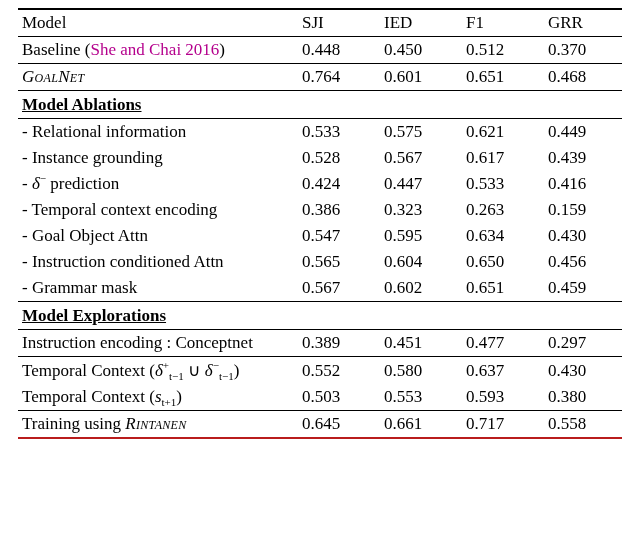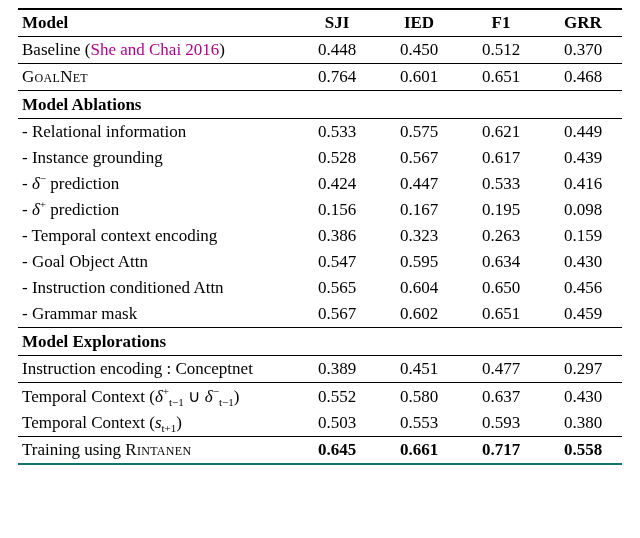--- a/index.html
+++ b/index.html
@@ -17,42 +17,43 @@
   table {
     border-collapse: collapse;
     width: 100%;
   }
   td, th {
     padding: 3px 4px;
     text-align: left;
     vertical-align: baseline;
   }
   th.metric, td.metric {
-    text-align: center;
+    text-align: left;
     width: 70px;
     padding-left: 8px;
   }
   .model-col {
     width: auto;
   }
   .hr-heavy td, .hr-heavy th {
     border-top: 2px solid #000;
   }
   .hr-thin td, .hr-thin th {
     border-top: 1px solid #000;
   }
   .hr-bottom td {
-    border-bottom: 2px solid #0f766e;
+    border-bottom: 2px solid #b91c1c;
   }
-  .bold { font-weight: bold; }
-  .smallcaps { font-variant: small-caps; letter-spacing: 0.3px; }
+  .bold { font-weight: normal; }
+  .smallcaps { font-variant: small-caps; letter-spacing: 0.3px; font-style: italic; }
   .citelink { color: #b4008c; }
   .section-row td {
     font-weight: bold;
     padding-top: 4px;
+    text-decoration: underline;
   }
   .sup { font-size: 0.65em; vertical-align: super; line-height: 0; }
   .sub { font-size: 0.65em; vertical-align: sub; line-height: 0; }
   .mathit { font-style: italic; font-family: "Times New Roman", serif; }
 </style>
 </head>
 <body>
 
 <div class="wrap">
 <table>
@@ -103,29 +104,20 @@
     <td class="metric">0.439</td>
   </tr>
   <tr>
     <td class="model-col">
       <span>- </span><span class="mathit">δ</span><span class="sup">−</span><span> prediction</span>
     </td>
     <td class="metric">0.424</td>
     <td class="metric">0.447</td>
     <td class="metric">0.533</td>
     <td class="metric">0.416</td>
-  </tr>
-  <tr>
-    <td class="model-col">
-      <span>- </span><span class="mathit">δ</span><span class="sup">+</span><span> prediction</span>
-    </td>
-    <td class="metric">0.156</td>
-    <td class="metric">0.167</td>
-    <td class="metric">0.195</td>
-    <td class="metric">0.098</td>
   </tr>
   <tr>
     <td class="model-col">- Temporal context encoding</td>
     <td class="metric">0.386</td>
     <td class="metric">0.323</td>
     <td class="metric">0.263</td>
     <td class="metric">0.159</td>
   </tr>
   <tr>
     <td class="model-col">- Goal Object Attn</td>

